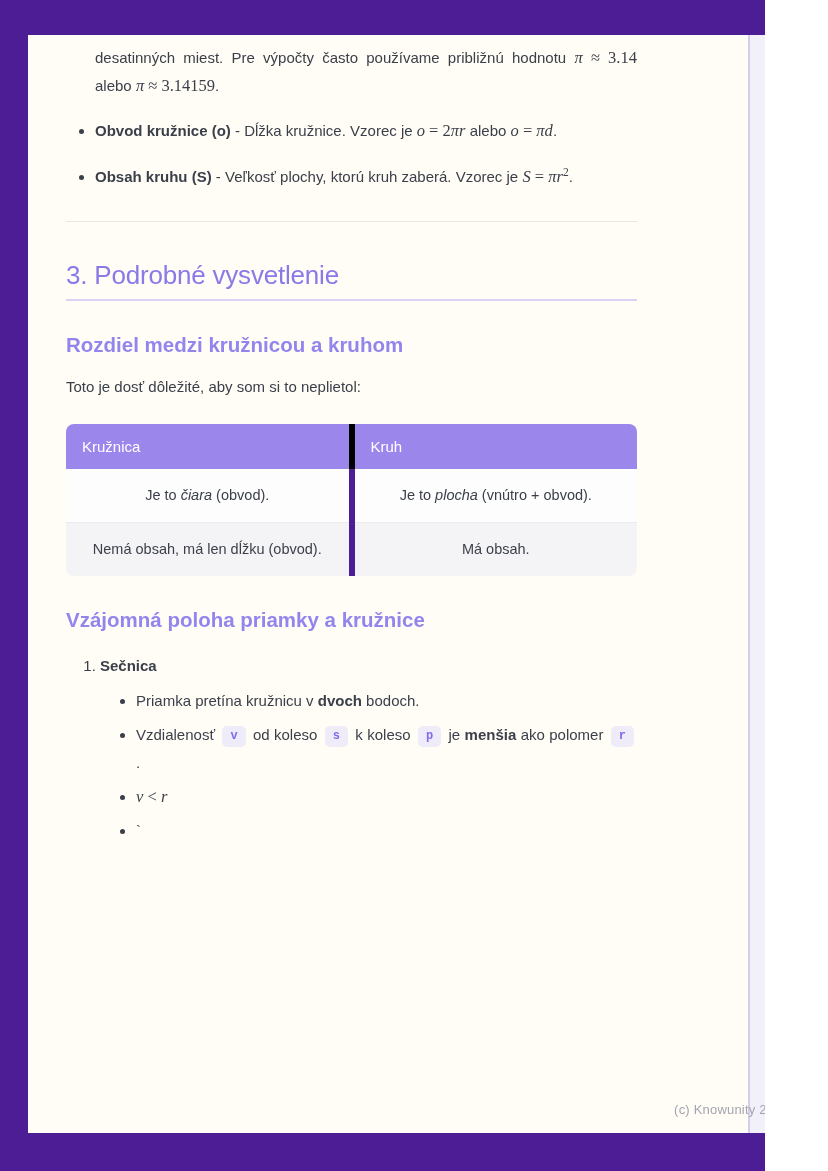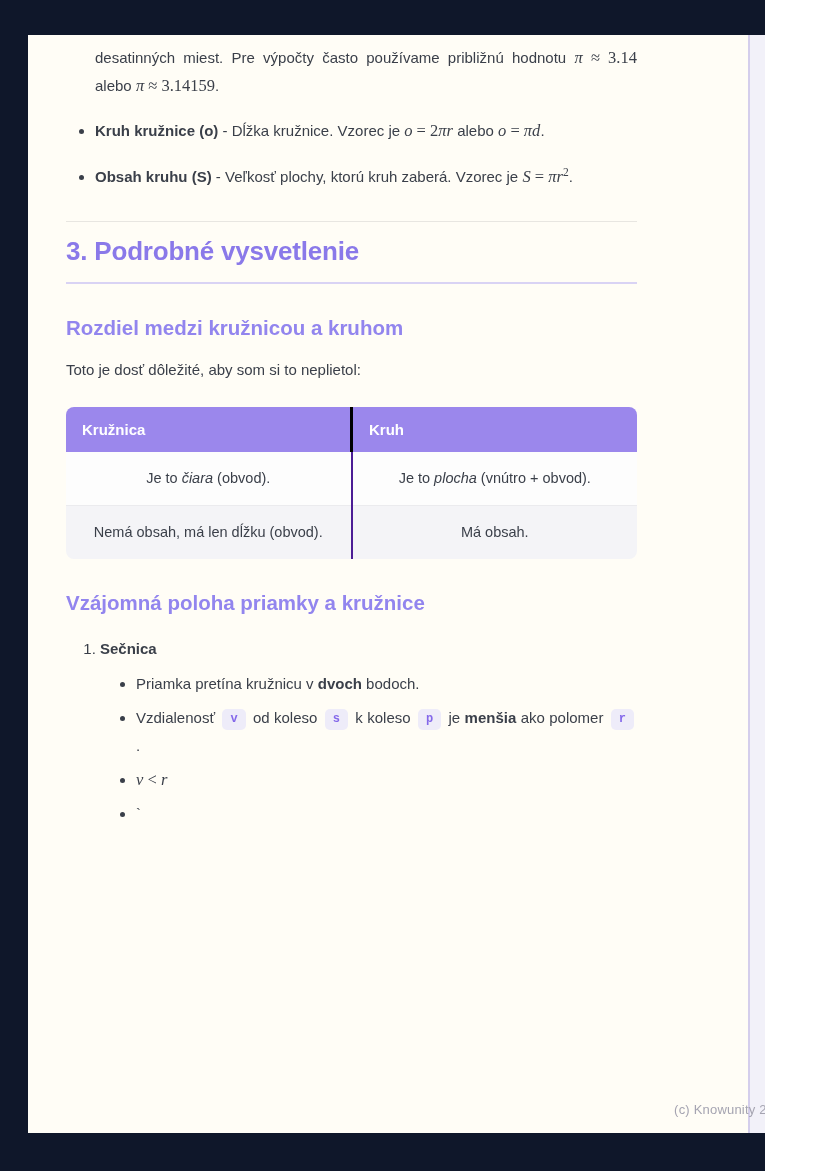--- a/index.html
+++ b/index.html
@@ -1,44 +1,44 @@
 <!DOCTYPE html>
 <html><head>
 <meta charset="utf-8">
 <style>
   html,body{margin:0;padding:0;}
-  .page{width:765px;height:1171px;position:relative;background:#0f172a;
+  .page{width:765px;height:1171px;position:relative;background:#4c1d95;
         font-family:"Liberation Sans",sans-serif;color:#3a3f49;overflow:hidden;}
   .card{position:absolute;left:28px;top:35px;width:764px;height:1098px;
         background:#fffdf6;overflow:hidden;}
   .scroll-strip{position:absolute;top:0;right:0;width:44px;height:100%;
         background:#f2f1f9;border-left:2px solid #d4ceec;box-sizing:border-box;}
   .content{position:absolute;left:38px;top:0;width:571px;}
 
   .para{font-size:15px;line-height:28px;margin:16px 0 0;text-align:justify;}
   .para.indent{margin-left:29px;}
   .para.first{margin-top:9px;}
 
   ul.blist{list-style:disc;margin:17px 0 0;padding-left:29px;}
   ul.blist>li{font-size:15px;line-height:28px;margin-bottom:13px;text-align:justify;}
 
   hr.divider{border:none;border-top:1px solid #e8e6e1;margin:30px 0 0;}
 
-  h1.h1{font-size:26px;font-weight:700;color:#8a79e9;margin:14px 0 0;
-        padding-bottom:15px;border-bottom:2px solid #d9d3f4;letter-spacing:-0.2px;}
+  h1.h1{font-size:26px;font-weight:400;color:#8a79e9;margin:38px 0 0;
+        padding-bottom:8px;border-bottom:2px solid #d9d3f4;letter-spacing:-0.2px;}
   h2.h2{font-size:20.5px;font-weight:700;color:#9285ee;margin:32px 0 0;}
 
   .tbl-wrap{margin:23px 0 0;border-radius:8px;overflow:hidden;}
   table.cmp{width:100%;border-collapse:collapse;font-size:14.5px;table-layout:fixed;}
-  table.cmp th{background:#9b87ec;color:#ffffff;font-weight:700;text-align:left;
+  table.cmp th{background:#9b87ec;color:#ffffff;font-weight:400;text-align:left;
         padding:14px 16px;font-size:15px;}
-  table.cmp th+th{border-left:3px solid #000000;}
+  table.cmp th+th{border-left:6px solid #000000;}
   table.cmp td{background:#fdfdfd;padding:15px 16px;line-height:23px;
         border-bottom:1px solid #ebebee;vertical-align:top;width:50%;text-align:center;}
-  table.cmp td+td{border-left:2px solid #4c1d95;}
+  table.cmp td+td{border-left:6px solid #4c1d95;}
   table.cmp tbody tr:nth-child(even) td{background:#f4f4f7;}
   table.cmp tbody tr:last-child td{border-bottom:none;}
 
   ol.olist{margin:15px 0 0;padding-left:34px;font-size:15px;}
   ol.olist>li{line-height:28px;margin-top:20px;}
   .olabel{font-weight:700;}
   ul.sublist{list-style:disc;margin:7px 0 0;padding-left:36px;}
   ul.sublist>li{font-size:15px;line-height:28px;margin-bottom:6px;text-align:justify;}
 
   .b{font-weight:700;}
@@ -56,21 +56,21 @@
         color:#a5a4b1;letter-spacing:0.2px;z-index:2;}
 </style>
 </head>
 <body>
 
 <div class="page">
   <div class="card">
     <div class="content" id="doc-content">
         <p class="para indent first"><span>desatinných miest. Pre výpočty často používame približnú hodnotu </span><span class="math mathit">π</span><span class="math"> ≈ 3.14</span><span> alebo </span><span class="math mathit">π</span><span class="math"> ≈ 3.14159</span><span>.</span></p>
         <ul class="blist">
-          <li><span class="b">Kruh kružnice (o)</span><span> - Dĺžka kružnice. Vzorec je </span><span class="math mathit">o</span><span class="math"> = 2</span><span class="math mathit">πr</span><span> alebo </span><span class="math mathit">o</span><span class="math"> = </span><span class="math mathit">πd</span><span>.</span></li>
+          <li><span class="b">Obvod kružnice (o)</span><span> - Dĺžka kružnice. Vzorec je </span><span class="math mathit">o</span><span class="math"> = 2</span><span class="math mathit">πr</span><span> alebo </span><span class="math mathit">o</span><span class="math"> = </span><span class="math mathit">πd</span><span>.</span></li>
           <li><span class="b">Obsah kruhu (S)</span><span> - Veľkosť plochy, ktorú kruh zaberá. Vzorec je </span><span class="math mathit">S</span><span class="math"> = </span><span class="math mathit">πr</span><sup class="math msup">2</sup><span>.</span></li>
         </ul>
         <hr class="divider">
         <h1 class="h1">3. Podrobné vysvetlenie</h1>
         <h2 class="h2">Rozdiel medzi kružnicou a kruhom</h2>
         <p class="para"><span>Toto je dosť dôležité, aby som si to neplietol:</span></p>
         <div class="tbl-wrap">
           <table class="cmp">
             <thead>
               <tr>

